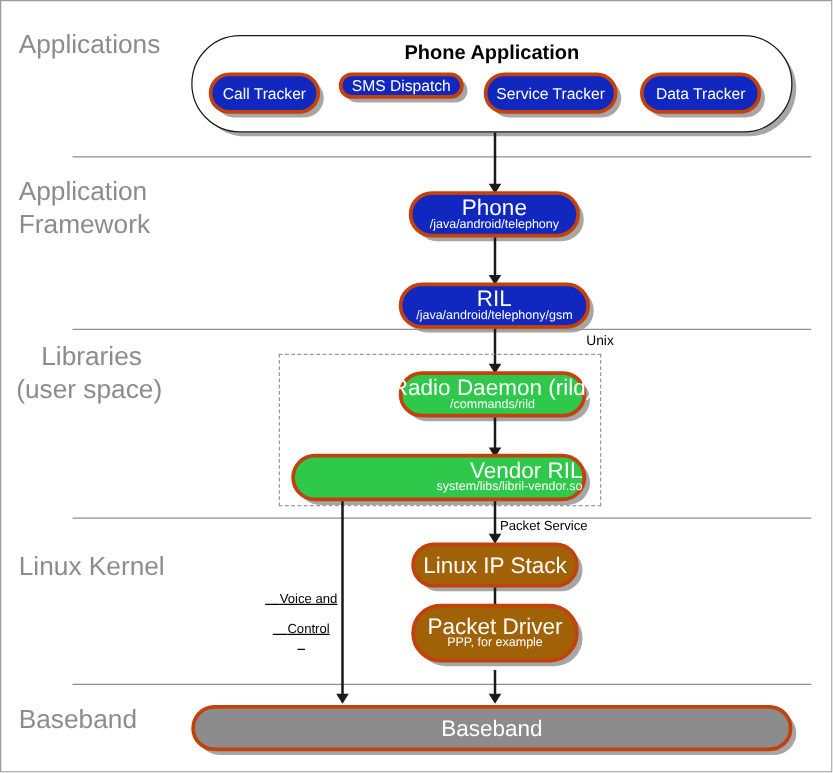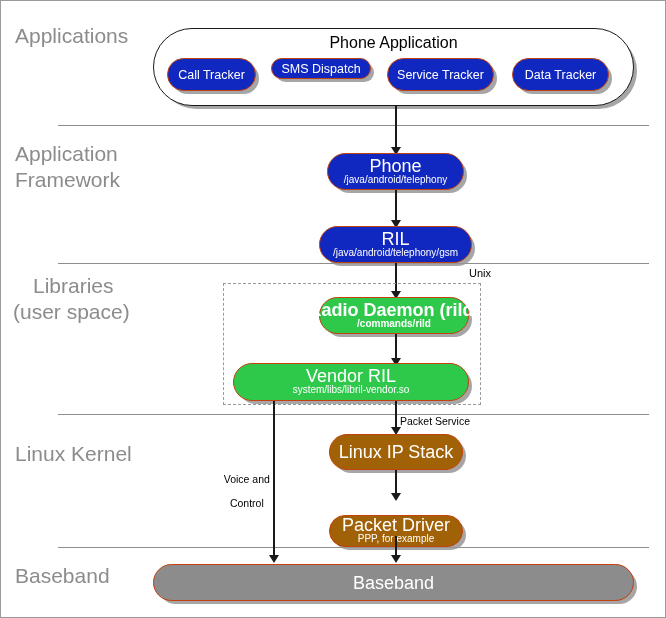--- a/index.html
+++ b/index.html
@@ -31,21 +31,21 @@
     position: absolute;
     left: 57px;
     width: 591px;
     height: 1px;
     background: #8e8e8e;
   }
   
   .pill {
     position: absolute;
     box-sizing: border-box;
-    border: 1px solid #c2410c;
+    border: 3px solid #c2410c;
     border-radius: 999px;
     display: flex;
     flex-direction: column;
     align-items: center;
     justify-content: center;
     color: #ffffff;
     text-align: center;
     box-shadow: 4px 4px 0 -1px rgba(150,150,150,0.85);
   }
   .pill .title {
@@ -79,20 +79,21 @@
     box-shadow: 4px 4px 0 -1px rgba(150,150,150,0.85);
   }
   .app-container-title {
     position: absolute;
     top: 5px;
     left: 0;
     width: 100%;
     text-align: center;
     font-size: 16px;
     color: #000000;
+    font-weight: bold;
   }
 
   
   .unix-box {
     position: absolute;
     left: 222px;
     top: 282px;
     width: 258px;
     height: 122px;
     box-sizing: border-box;
@@ -189,52 +190,52 @@
     <div class="title">RIL</div>
     <div class="sub">/java/android/telephony/gsm</div>
   </div>
 
   <div class="vline" style="left:394px; top:262px; height:32px;"></div>
   <div class="arrowhead" style="left:390px; top:290px;"></div>
 
   <div class="unix-box"></div>
   <div class="unix-label">Unix</div>
 
-  <div class="pill green" style="left:318px; top:296px; width:150px; height:37px;font-weight:bold;">
+  <div class="pill green" style="left:318px; top:296px; width:150px; height:37px;">
     <div class="title">Radio Daemon (rild)</div>
     <div class="sub">/commands/rild</div>
   </div>
 
   <div class="vline" style="left:394px; top:333px; height:28px;"></div>
   <div class="arrowhead" style="left:390px; top:357px;"></div>
 
-  <div class="pill green" style="left:232px; top:362px; width:236px; height:38px;">
+  <div class="pill green" style="left:232px; top:362px; width:236px; height:38px;align-items:flex-end;">
     <div class="title">Vendor RIL</div>
     <div class="sub">system/libs/libril-vendor.so</div>
   </div>
 
   <div class="vline" style="left:272px; top:400px; height:158px;"></div>
   <div class="arrowhead" style="left:268px; top:554px;"></div>
-  <div class="edge-label" style="left:207px; top:460px; width:66px;">
+  <div class="edge-label" style="left:207px; top:460px; width:66px;text-decoration:underline;">
     <span>Voice and</span><br>
     <span>Control</span>
   </div>
 
   <div class="vline" style="left:394px; top:400px; height:30px;"></div>
   <div class="arrowhead" style="left:390px; top:426px;"></div>
   <div class="edge-label" style="left:399px; top:414px; width:110px; text-align:left;">Packet Service</div>
 
   <div class="pill red" style="left:328px; top:433px; width:134px; height:36px;">
     <div class="title">Linux IP Stack</div>
   </div>
 
   <div class="vline" style="left:394px; top:469px; height:27px;"></div>
   <div class="arrowhead" style="left:390px; top:492px;"></div>
 
-  <div class="pill red" style="left:328px; top:514px; width:134px; height:32px;">
+  <div class="pill red" style="left:328px; top:482px; width:134px; height:47px;">
     <div class="title">Packet Driver</div>
     <div class="sub">PPP, for example</div>
   </div>
 
   <div class="vline" style="left:394px; top:535px; height:23px;"></div>
   <div class="arrowhead" style="left:390px; top:554px;"></div>
 
   <div class="pill gray" style="left:152px; top:563px; width:481px; height:37px;">
     <div class="title">Baseband</div>
   </div>

